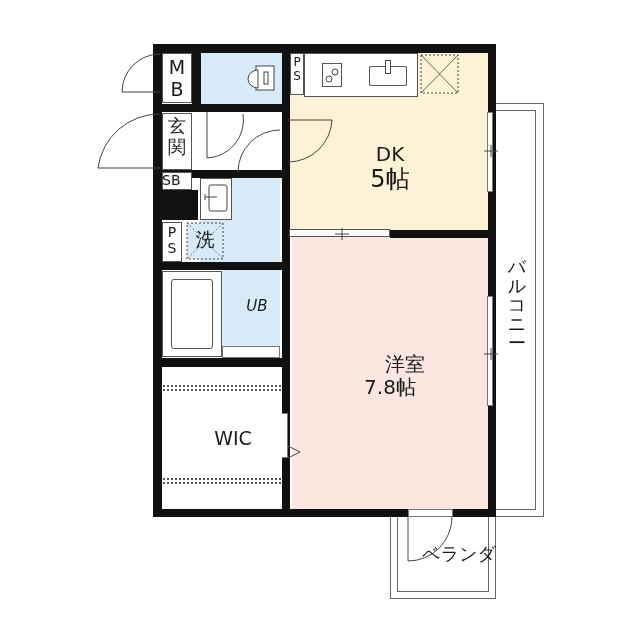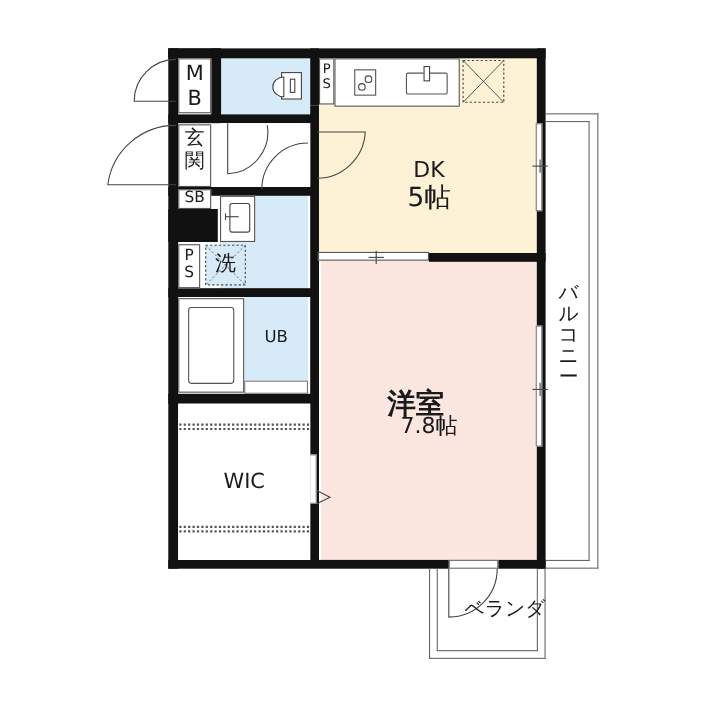--- a/index.html
+++ b/index.html
@@ -44,21 +44,21 @@
 
 <div class="box" style="left:162px;top:53px;width:30px;height:50px;"></div>
 <div class="lbl" style="left:162px;top:57px;width:30px;font-size:19px;">M
 B</div>
 
 <div class="box" style="left:162px;top:113px;width:30px;height:57px;"></div>
 <div class="lbl" style="left:162px;top:116px;width:30px;font-size:18px;">玄
 関</div>
 
 <div class="box" style="left:162px;top:172px;width:30px;height:18px;"></div>
-<div class="lbl" style="left:162px;top:172px;width:30px;font-size:14px;">SB</div>
+<div class="lbl" style="left:162px;top:172px;width:16px;font-size:14px;">SB</div>
 
 <div class="box" style="left:162px;top:222px;width:20px;height:40px;"></div>
 <div class="lbl" style="left:162px;top:224px;width:20px;font-size:14px;">P
 S</div>
 
 <div class="box" style="left:290px;top:53px;width:14px;height:42px;"></div>
 <div class="lbl" style="left:290px;top:56px;width:14px;font-size:12px;">P
 S</div>
 
 <div class="abs" style="left:200px;top:112px;width:82px;height:58px;background:#fff;"></div>
@@ -93,26 +93,26 @@
 <svg style="left:186px;top:222px;" width="38" height="38">
     <rect x="1" y="1" width="36" height="36" fill="#d6eaf8" stroke="#444" stroke-dasharray="2,2"></rect>
     <line x1="1" y1="1" x2="37" y2="37" stroke="#444" stroke-width=".7" stroke-dasharray="2,2"></line>
     <line x1="37" y1="1" x2="1" y2="37" stroke="#444" stroke-width=".7" stroke-dasharray="2,2"></line>
   </svg>
 <div class="lbl" style="left:186px;top:229px;width:38px;font-size:19px;">洗</div>
 
 <div class="box" style="left:162px;top:271px;width:60px;height:86px;"></div>
 <div class="box" style="left:171px;top:279px;width:42px;height:70px;border-radius:3px;"></div>
 <div class="thin" style="left:222px;top:346px;width:58px;height:12px;"></div>
-<div class="lbl" style="left:222px;top:298px;width:58px;font-size:15px;">UB</div>
+<div class="lbl" style="left:222px;top:298px;width:70px;font-size:15px;font-style:italic;">UB</div>
 
 <div class="box" style="left:162px;top:367px;width:120px;height:142px;border:none;"></div>
 <div class="abs" style="left:163px;top:385px;width:118px;height:6px;border-top:2px dotted #555;border-bottom:2px dotted #555;"></div>
 <div class="abs" style="left:163px;top:478px;width:118px;height:6px;border-top:2px dotted #555;border-bottom:2px dotted #555;"></div>
-<div class="lbl" style="left:162px;top:428px;width:120px;font-size:19px;">WIC</div>
+<div class="lbl" style="left:173px;top:428px;width:120px;font-size:19px;">WIC</div>
 <svg style="left:288px;top:446px;" width="16" height="14">
     <path d="M0 0 L12 6 L0 12" fill="none" stroke="#444"></path>
   </svg>
 
 <svg style="left:120px;top:52px;" width="42" height="50">
     <path d="M40 2 A38 38 0 0 0 2 40 L40 40" fill="none" stroke="#444"></path>
   </svg>
 <svg style="left:96px;top:112px;" width="66" height="60">
     <path d="M64 2 A62 62 0 0 0 2 56 L64 56" fill="none" stroke="#444"></path>
   </svg>
@@ -134,21 +134,21 @@
     <line x1="7" y1="0" x2="7" y2="12" stroke="#444"></line>
     <line x1="0" y1="6" x2="14" y2="6" stroke="#444"></line>
   </svg>
 <svg style="left:484px;top:348px;" width="14" height="12">
     <line x1="7" y1="0" x2="7" y2="12" stroke="#444"></line>
     <line x1="0" y1="6" x2="14" y2="6" stroke="#444"></line>
   </svg>
 
 <div class="lbl" style="left:340px;top:143px;width:100px;font-size:20px;">DK</div>
 <div class="lbl" style="left:340px;top:166px;width:100px;font-size:24px;">5帖</div>
-<div class="lbl" style="left:328px;top:353px;width:100px;font-size:26px;font-weight:bold;">洋室</div>
+<div class="lbl" style="left:355px;top:353px;width:100px;font-size:20px;">洋室</div>
 <div class="lbl" style="left:340px;top:376px;width:100px;font-size:20px;">7.8帖</div>
 
 <div class="abs" style="left:496px;top:103px;width:48px;height:414px;border:1px solid #666;border-left:none;"></div>
 <div class="abs" style="left:496px;top:110px;width:40px;height:400px;border:1px solid #666;border-left:none;"></div>
 <div class="lbl" style="left:505px;top:258px;width:24px;font-size:18px;line-height:1.05;">バ
 ル
 コ
 ニ
 ー</div>
 

